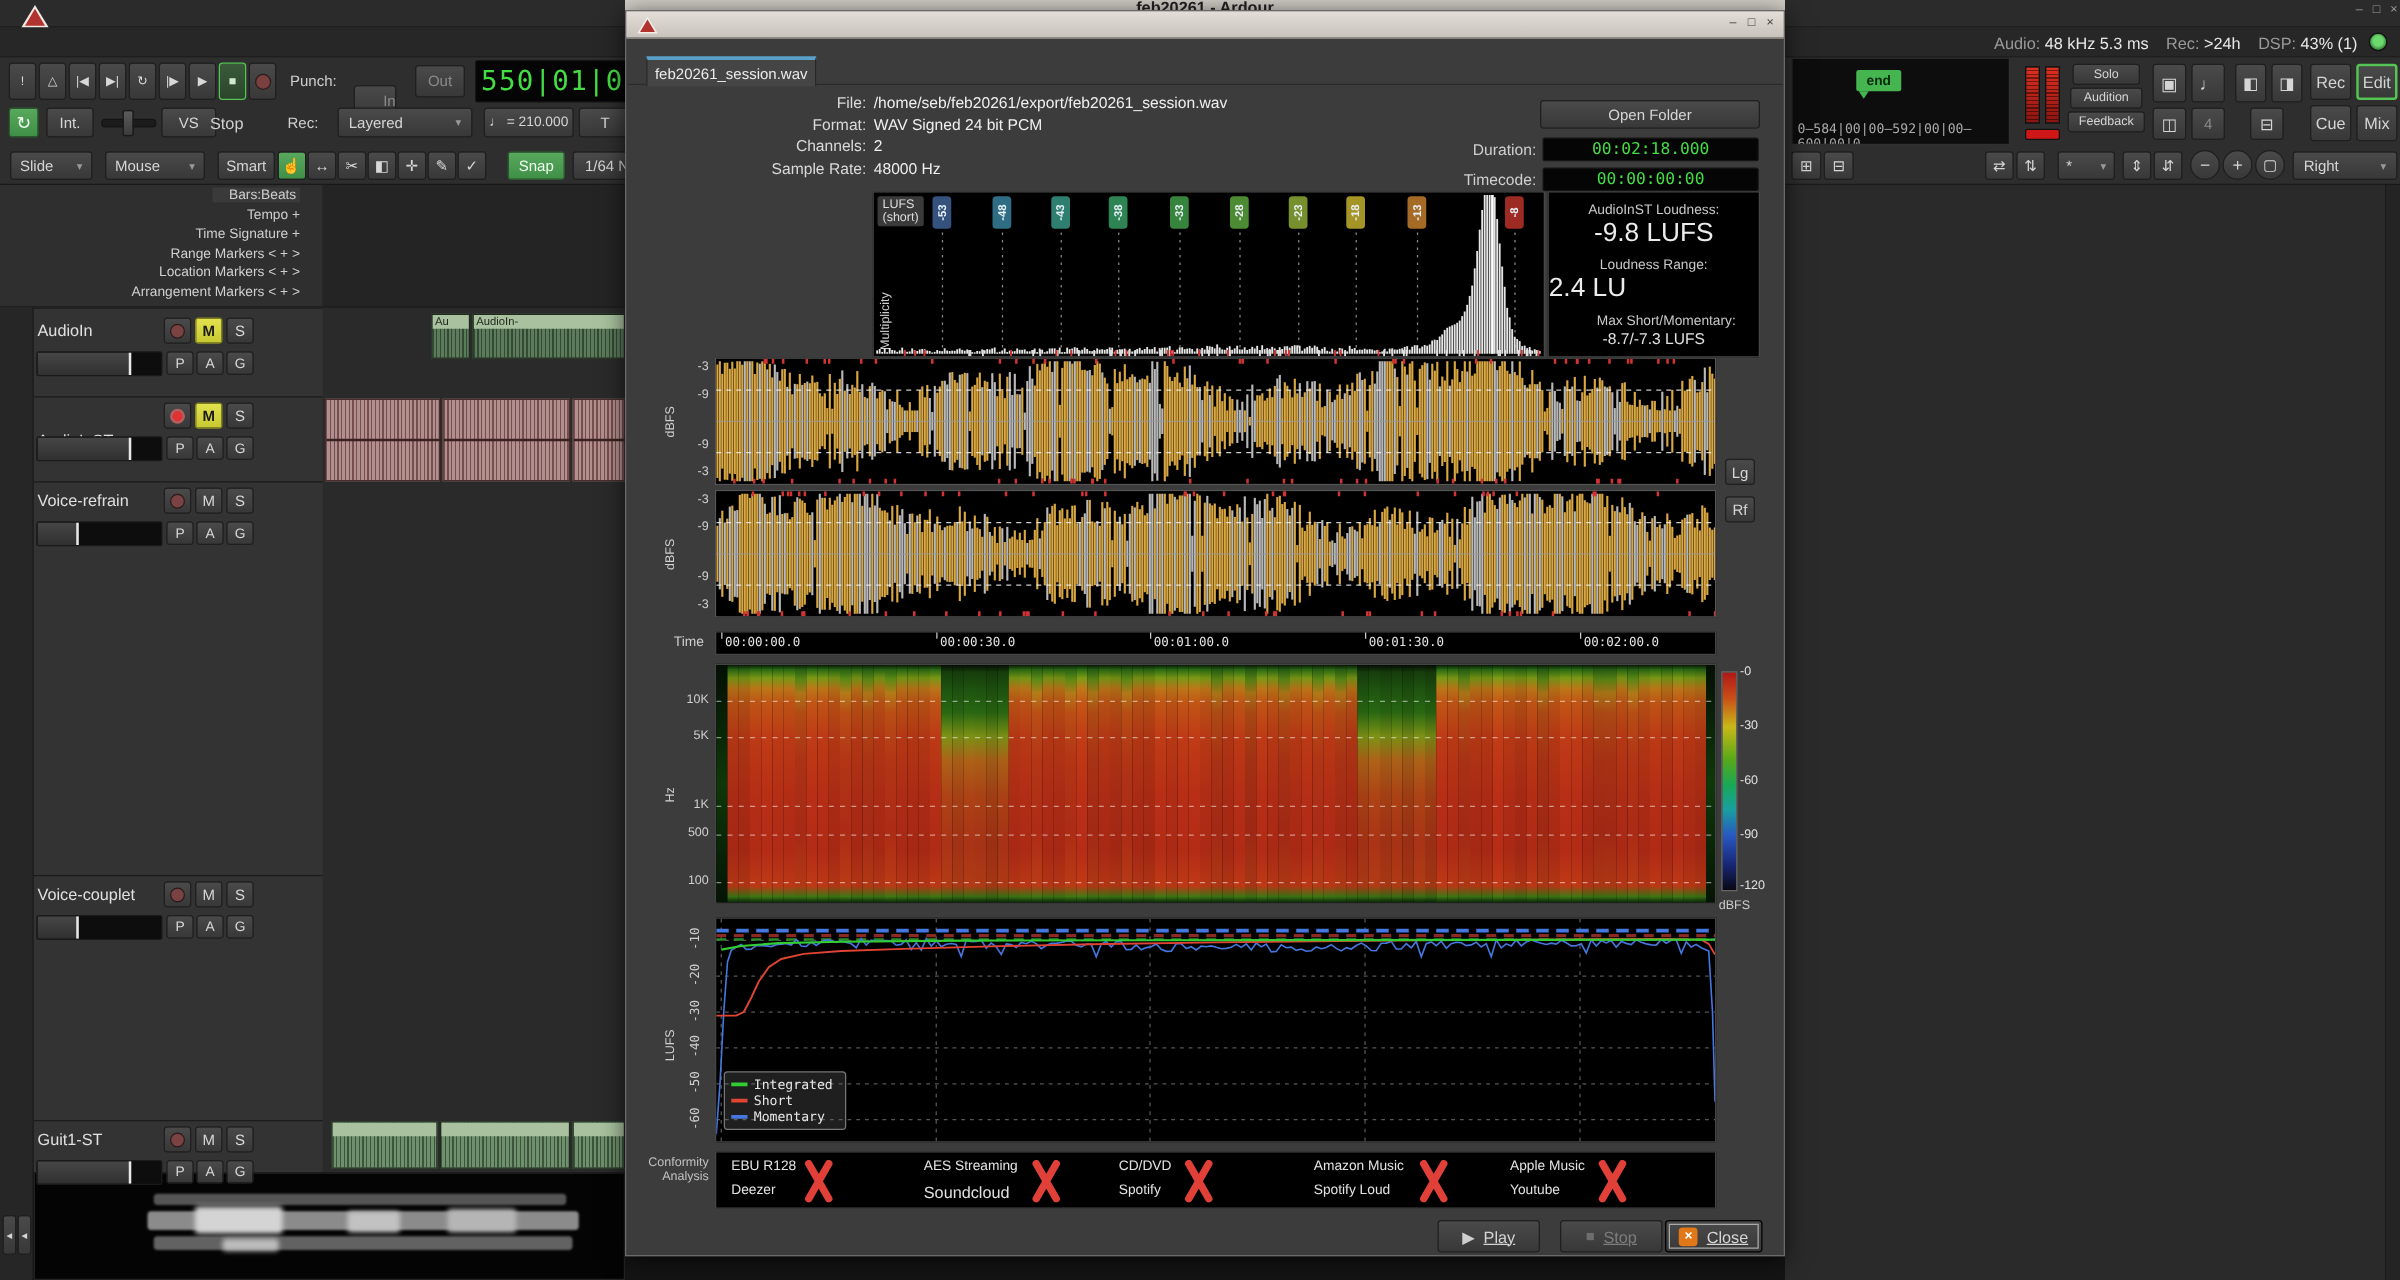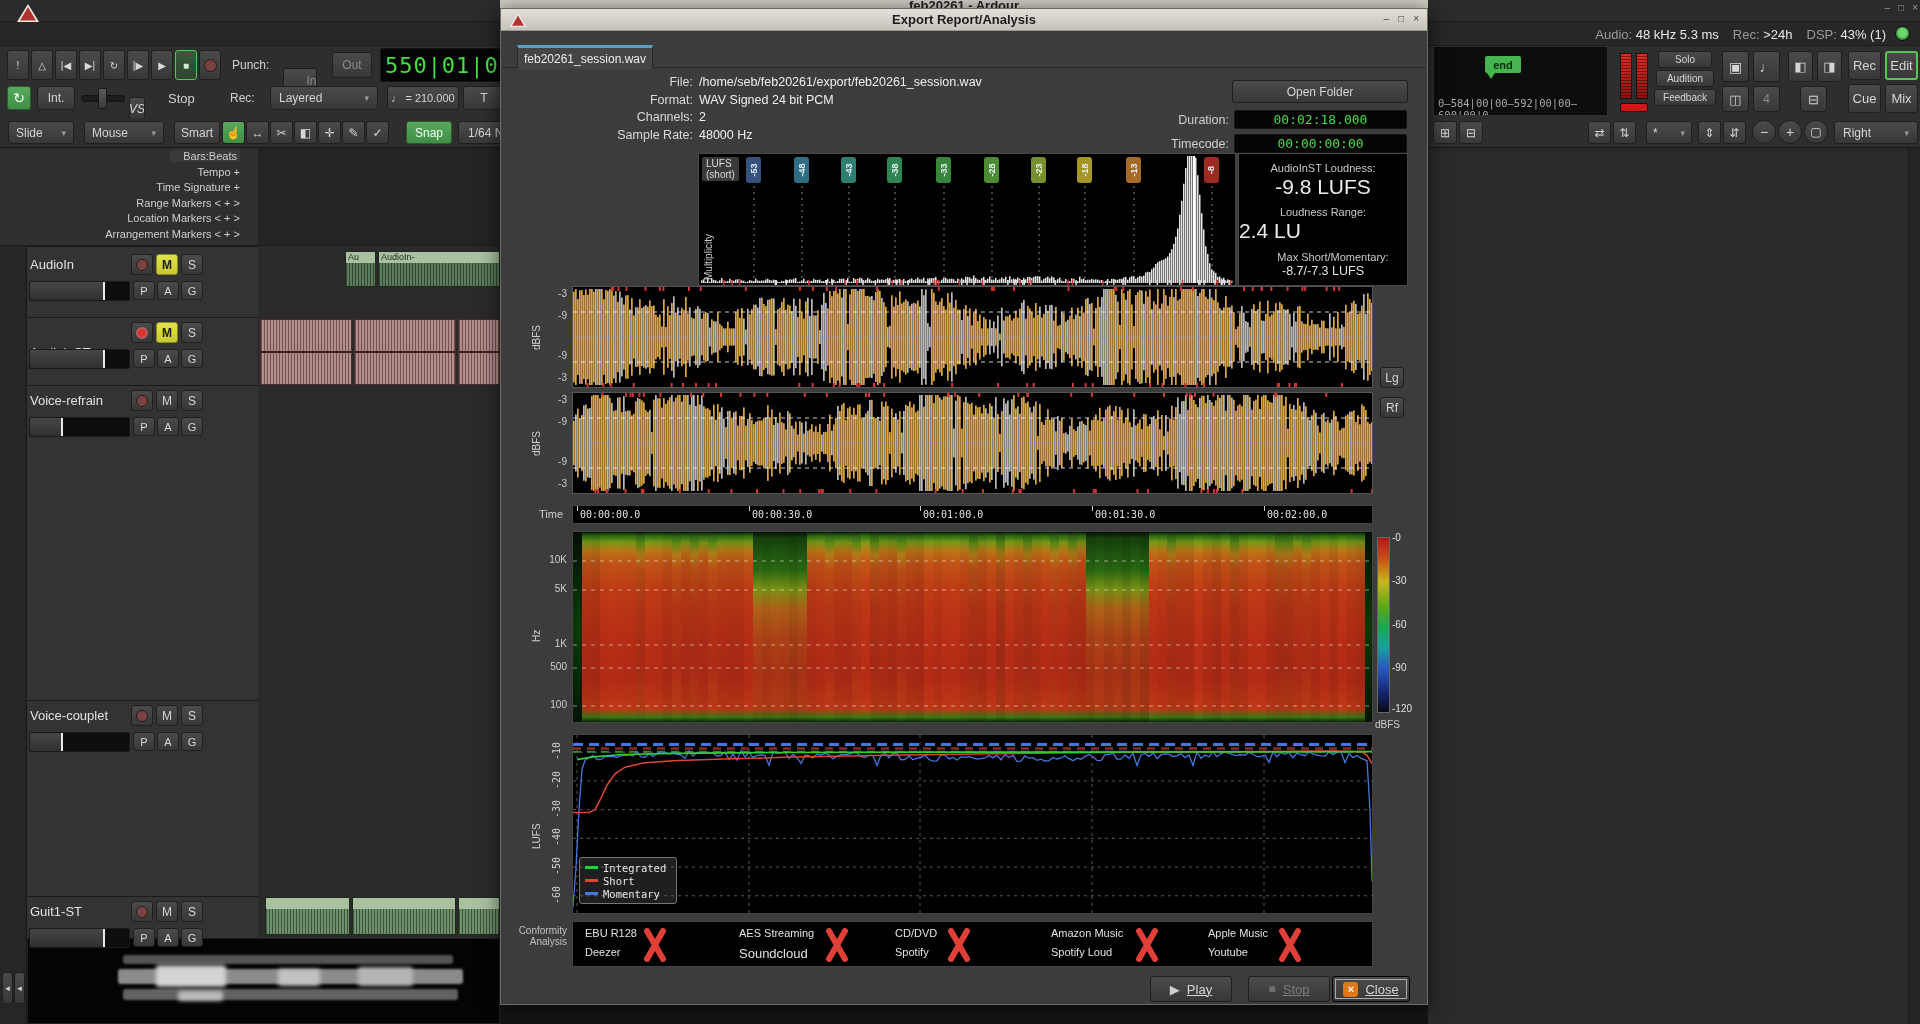--- a/index.html
+++ b/index.html
@@ -55,21 +55,21 @@
 
   <div class="lbl" style="left:232px;top:58px;font-size:12px;">Punch:</div>
   <div class="btn dim" style="left:283px;top:68px;width:34px;height:26px;padding-left:23px;">In</div>
   <div class="btn dim" style="left:332px;top:52px;width:40px;height:26px;">Out</div>
   <div class="lcd" style="left:380px;top:48px;width:138px;height:34px;font-size:22px;letter-spacing:1px;">550|01|00</div>
 
   <div class="btn green" style="left:7px;top:86px;width:24px;height:24px;font-size:14px;">↻</div>
   <div class="btn" style="left:37px;top:86px;width:38px;height:24px;">Int.</div>
   <div class="abs" style="left:81px;top:95px;width:44px;height:7px;background:#1c1c1c;border-radius:3px;border:1px solid #141414;"></div>
   <div class="abs" style="left:98px;top:88px;width:9px;height:21px;background:linear-gradient(#5c5c5c,#3c3c3c);border:1px solid #181818;border-radius:2px;"></div>
-  <div class="btn" style="left:129px;top:97px;width:16px;height:24px;font-style:italic;">VS</div>
+  <div class="btn" style="left:129px;top:86px;width:44px;height:24px;">VS</div>
   <div class="lbl" style="left:168px;top:91px;font-size:13px;">Stop</div>
   <div class="lbl" style="left:230px;top:91px;font-size:12px;">Rec:</div>
   <div class="btn" style="left:270px;top:86px;width:108px;height:24px;justify-content:space-between;padding:0 8px;">
     <span>Layered</span>
     <span style="font-size:9px;color:#999;">▾</span>
   </div>
   <div class="btn" style="left:387px;top:86px;width:72px;height:24px;font-size:11px;">♩ = 210.000</div>
   <div class="btn" style="left:463px;top:86px;width:42px;height:24px;">T</div>
 
   <div class="abs" style="left:0;top:118px;width:1920px;height:30px;background:#2e2e2e;border-bottom:1px solid #191919;"></div>
@@ -155,21 +155,20 @@
   </div>
   <div class="abs" style="left:1908px;top:148px;width:12px;height:876px;background:#242424;border-left:1px solid #1a1a1a;"></div>
 
   <div class="abs" style="left:500px;top:8px;width:928px;height:997px;z-index:10;background:#3c3c3c;border:1px solid #6a6a6a;box-shadow:0 3px 18px rgba(0,0,0,.65);">
 
     <div class="abs" style="left:0;top:0;width:926px;height:22px;background:linear-gradient(#e3dfd8,#c7c3bc);border-bottom:1px solid #9a968f;">
       <svg class="abs" style="left:8px;top:3px;" width="18" height="16" viewBox="0 0 24 20">
         <polygon points="12,1 23,19 1,19" fill="#f3ede6"></polygon>
           <polygon points="12,4 20,17.5 4,17.5" fill="#b23230"></polygon>
       </svg>
-      <div class="abs" style="left:0;top:3px;width:926px;text-align:center;font-weight:bold;font-size:13px;color:#1c1c1c;">Export Report/Analysis</div>
       <div class="abs" style="right:8px;top:4px;display:flex;gap:9px;color:#444;font-size:10px;">
         <span>–</span>
         <span>□</span>
         <span>×</span>
       </div>
     </div>
 
     <div class="abs" style="left:1px;top:35px;width:924px;height:24px;border-bottom:1px solid #2a2a2a;"></div>
     <div class="abs" style="left:16px;top:36px;width:136px;height:24px;background:#454545;border:1px solid #282828;border-top:3px solid #58a0c8;border-bottom:none;display:flex;align-items:center;justify-content:center;font-size:12px;color:#ececec;">
       <span>feb20261_session.wav</span>

